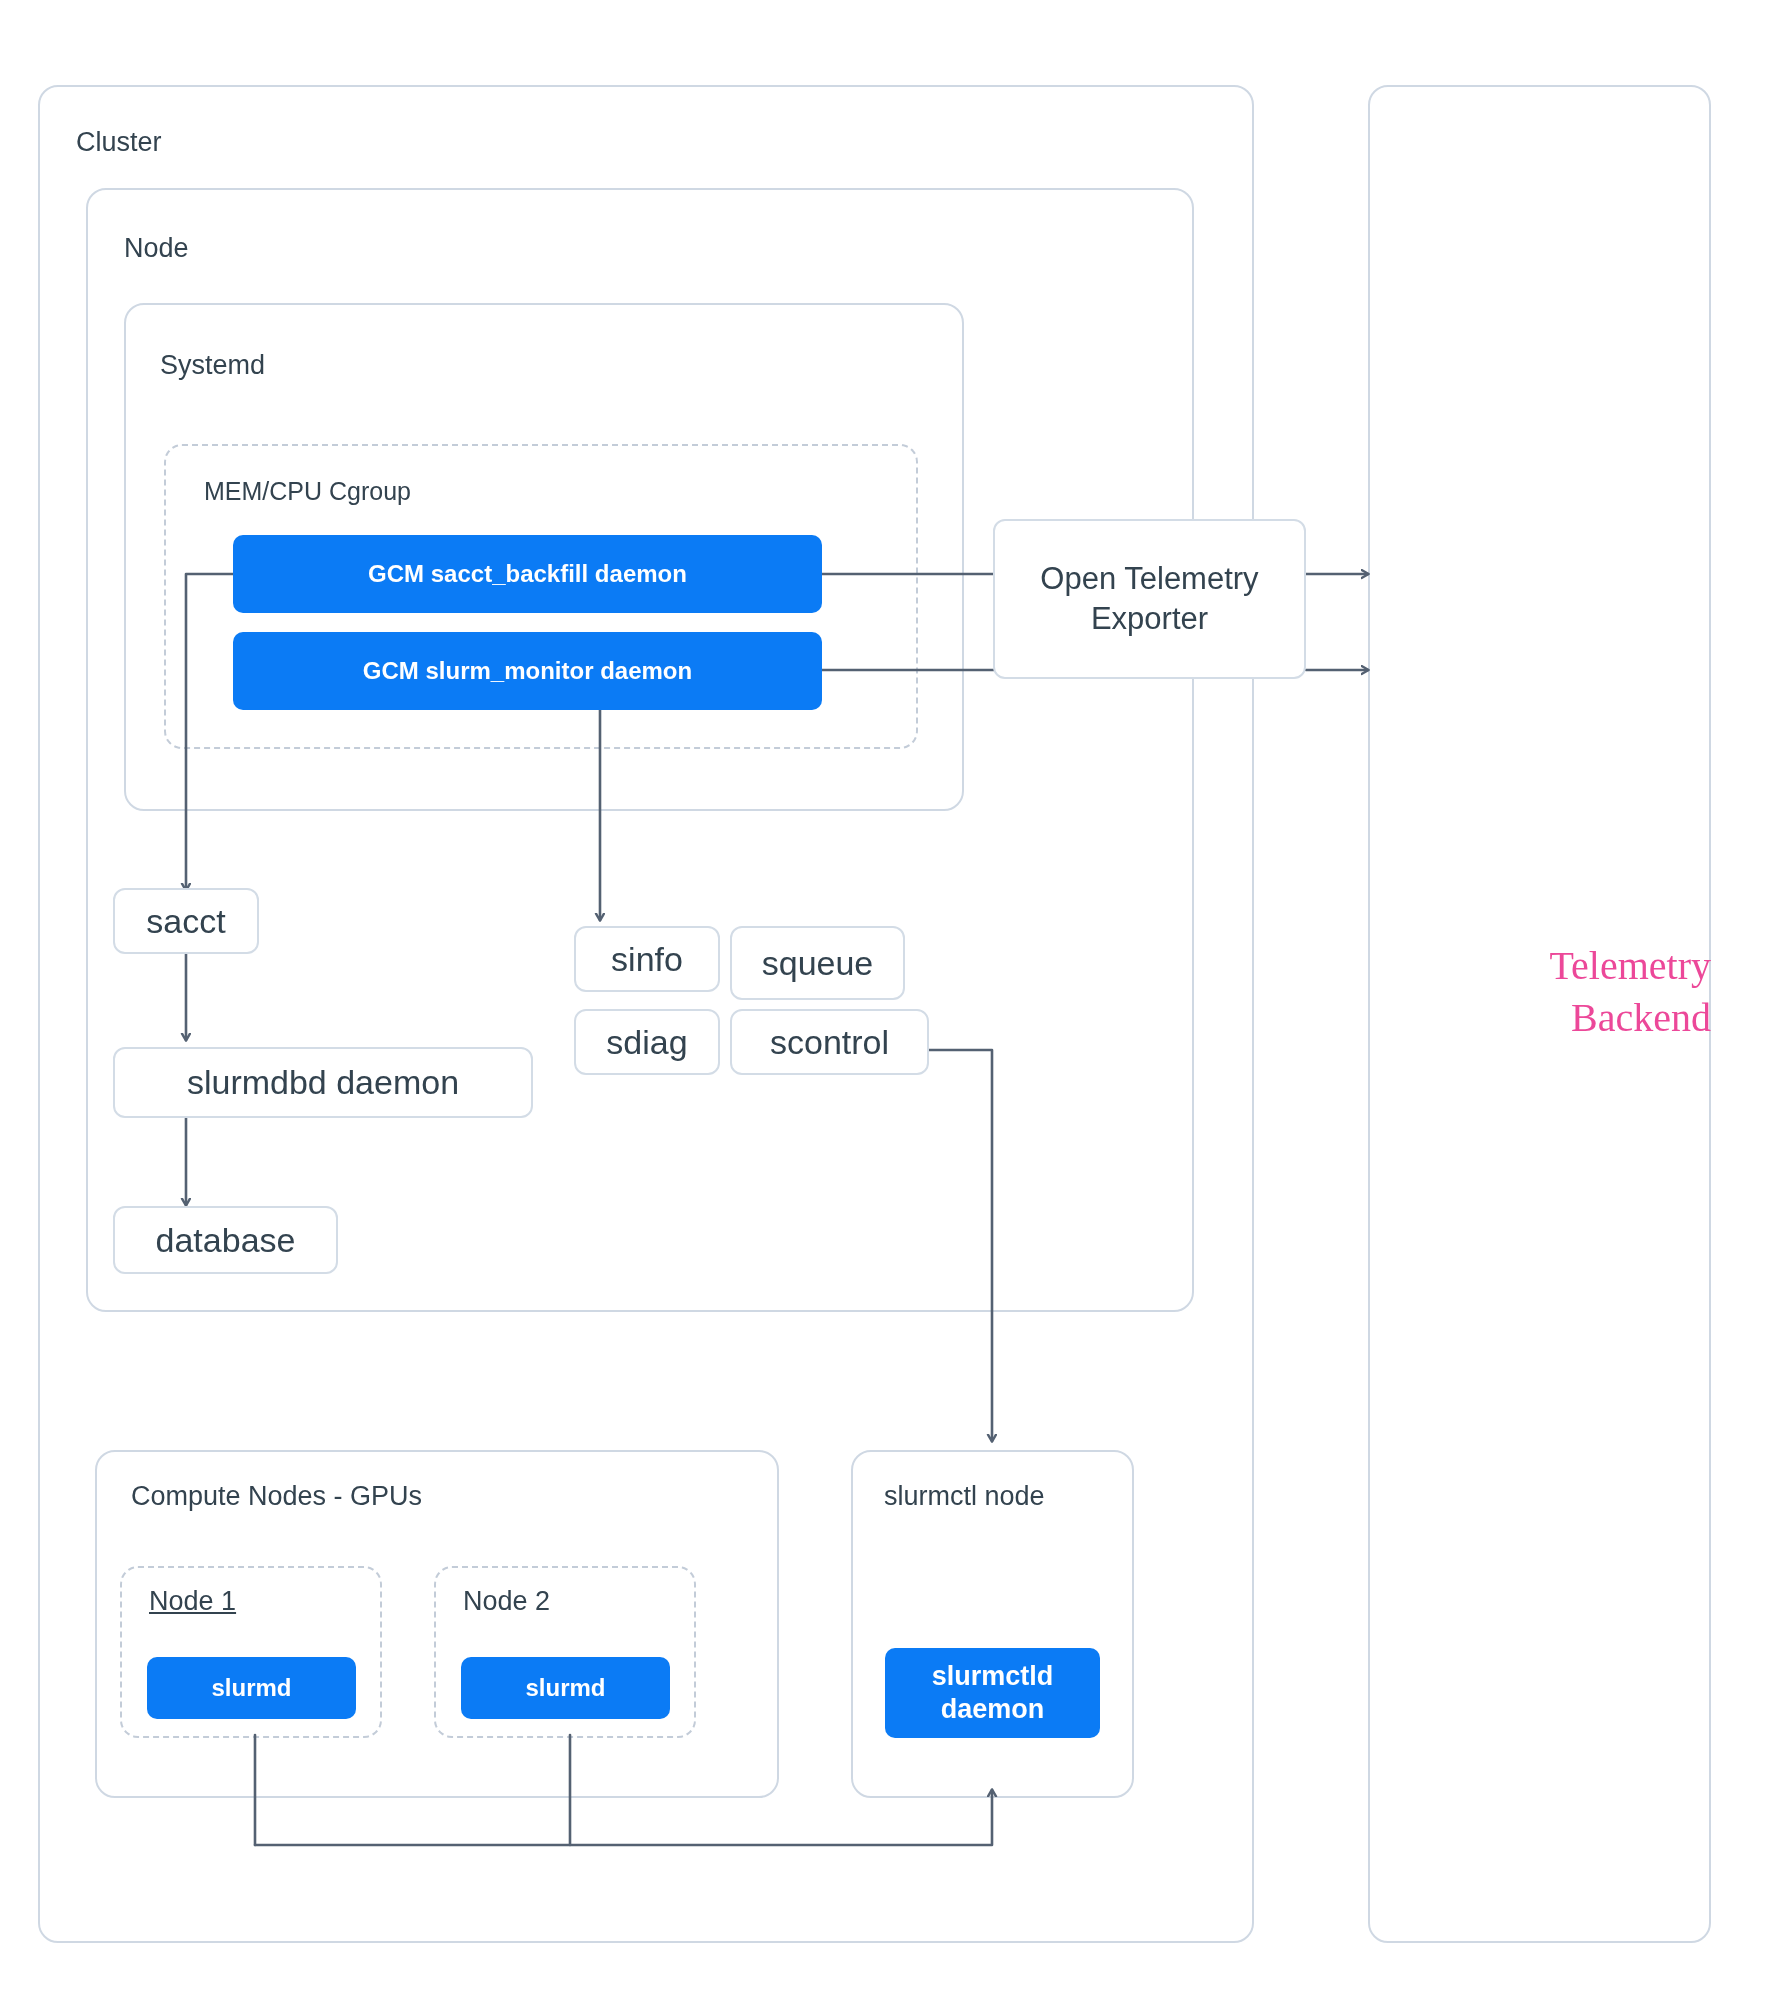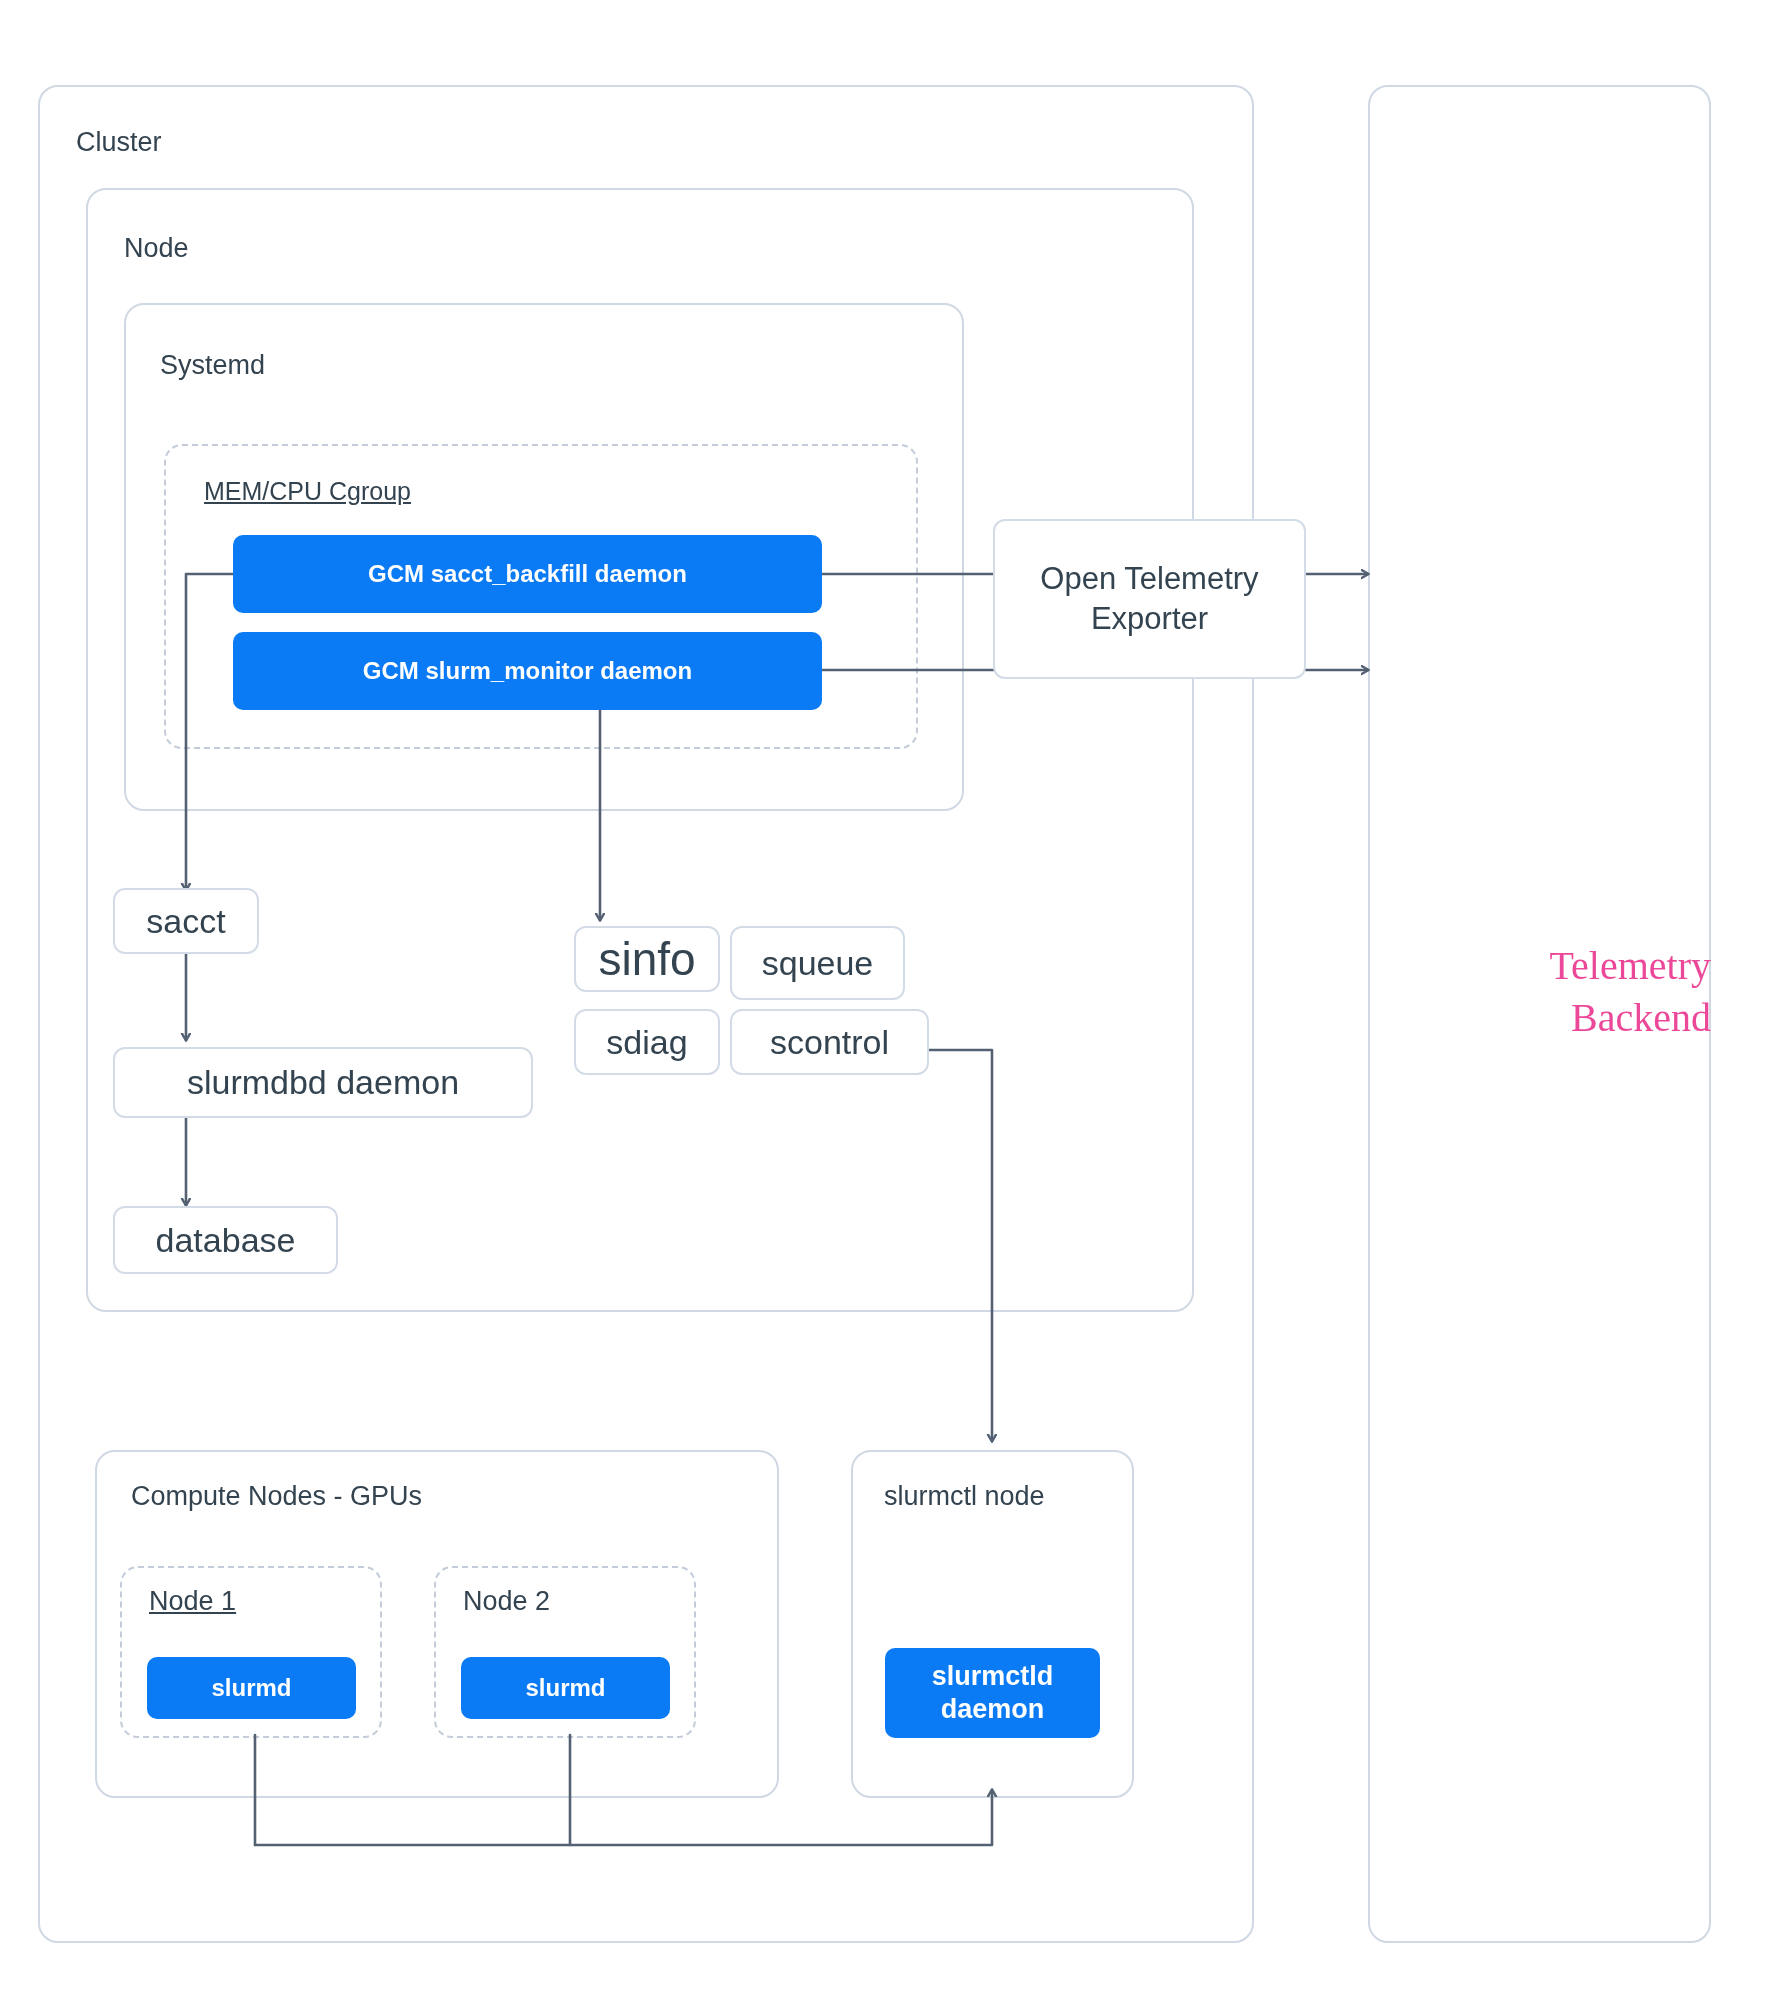--- a/index.html
+++ b/index.html
@@ -129,37 +129,37 @@
   <div class="box group" style="left:38px; top:85px; width:1216px; height:1858px;"></div>
   <div class="group-label" style="left:76px; top:127px; font-size:27px;">Cluster</div>
 
   <div class="box group" style="left:86px; top:188px; width:1108px; height:1124px;"></div>
   <div class="group-label" style="left:124px; top:233px; font-size:27px;">Node</div>
 
   <div class="box group" style="left:124px; top:303px; width:840px; height:508px;"></div>
   <div class="group-label" style="left:160px; top:350px; font-size:27px;">Systemd</div>
 
   <div class="box group-dashed" style="left:164px; top:444px; width:754px; height:305px;"></div>
-  <div class="group-label" style="left:204px; top:477px; font-size:25px;text-decoration:underline;">MEM/CPU Cgroup</div>
+  <div class="group-label" style="left:204px; top:477px; font-size:25px;">MEM/CPU Cgroup</div>
 
   <div class="daemon" style="left:233px; top:535px; width:589px; height:78px; font-size:24px;">GCM sacct_backfill daemon</div>
   <div class="daemon" style="left:233px; top:632px; width:589px; height:78px; font-size:24px;">GCM slurm_monitor daemon</div>
 
   <div class="node" style="left:993px; top:519px; width:313px; height:160px; font-size:31px;
               text-align:center; line-height:1.28; white-space:normal; padding:0 12px;">
     <span>Open Telemetry Exporter</span>
   </div>
 
   <div class="node" style="left:113px; top:888px; width:146px; height:66px; font-size:34px;">sacct</div>
 
   <div class="node" style="left:113px; top:1047px; width:420px; height:71px; font-size:34px;">slurmdbd daemon</div>
 
   <div class="node" style="left:113px; top:1206px; width:225px; height:68px; font-size:34px;">database</div>
 
-  <div class="node" style="left:574px; top:926px; width:146px; height:66px; font-size:46px;">sinfo</div>
+  <div class="node" style="left:574px; top:926px; width:146px; height:66px; font-size:34px;">sinfo</div>
   <div class="node" style="left:730px; top:926px; width:175px; height:74px; font-size:34px;">squeue</div>
   <div class="node" style="left:574px; top:1009px; width:146px; height:66px; font-size:34px;">sdiag</div>
   <div class="node" style="left:730px; top:1009px; width:199px; height:66px; font-size:34px;">scontrol</div>
 
   <div class="box group" style="left:95px; top:1450px; width:684px; height:348px;"></div>
   <div class="group-label" style="left:131px; top:1481px; font-size:27px;">Compute Nodes - GPUs</div>
 
   <div class="box group-dashed" style="left:120px; top:1566px; width:262px; height:172px;"></div>
   <div class="group-label" style="left:149px; top:1586px; font-size:27px;text-decoration:underline;">Node 1</div>
   <div class="daemon" style="left:147px; top:1657px; width:209px; height:62px; font-size:24px;">slurmd</div>

